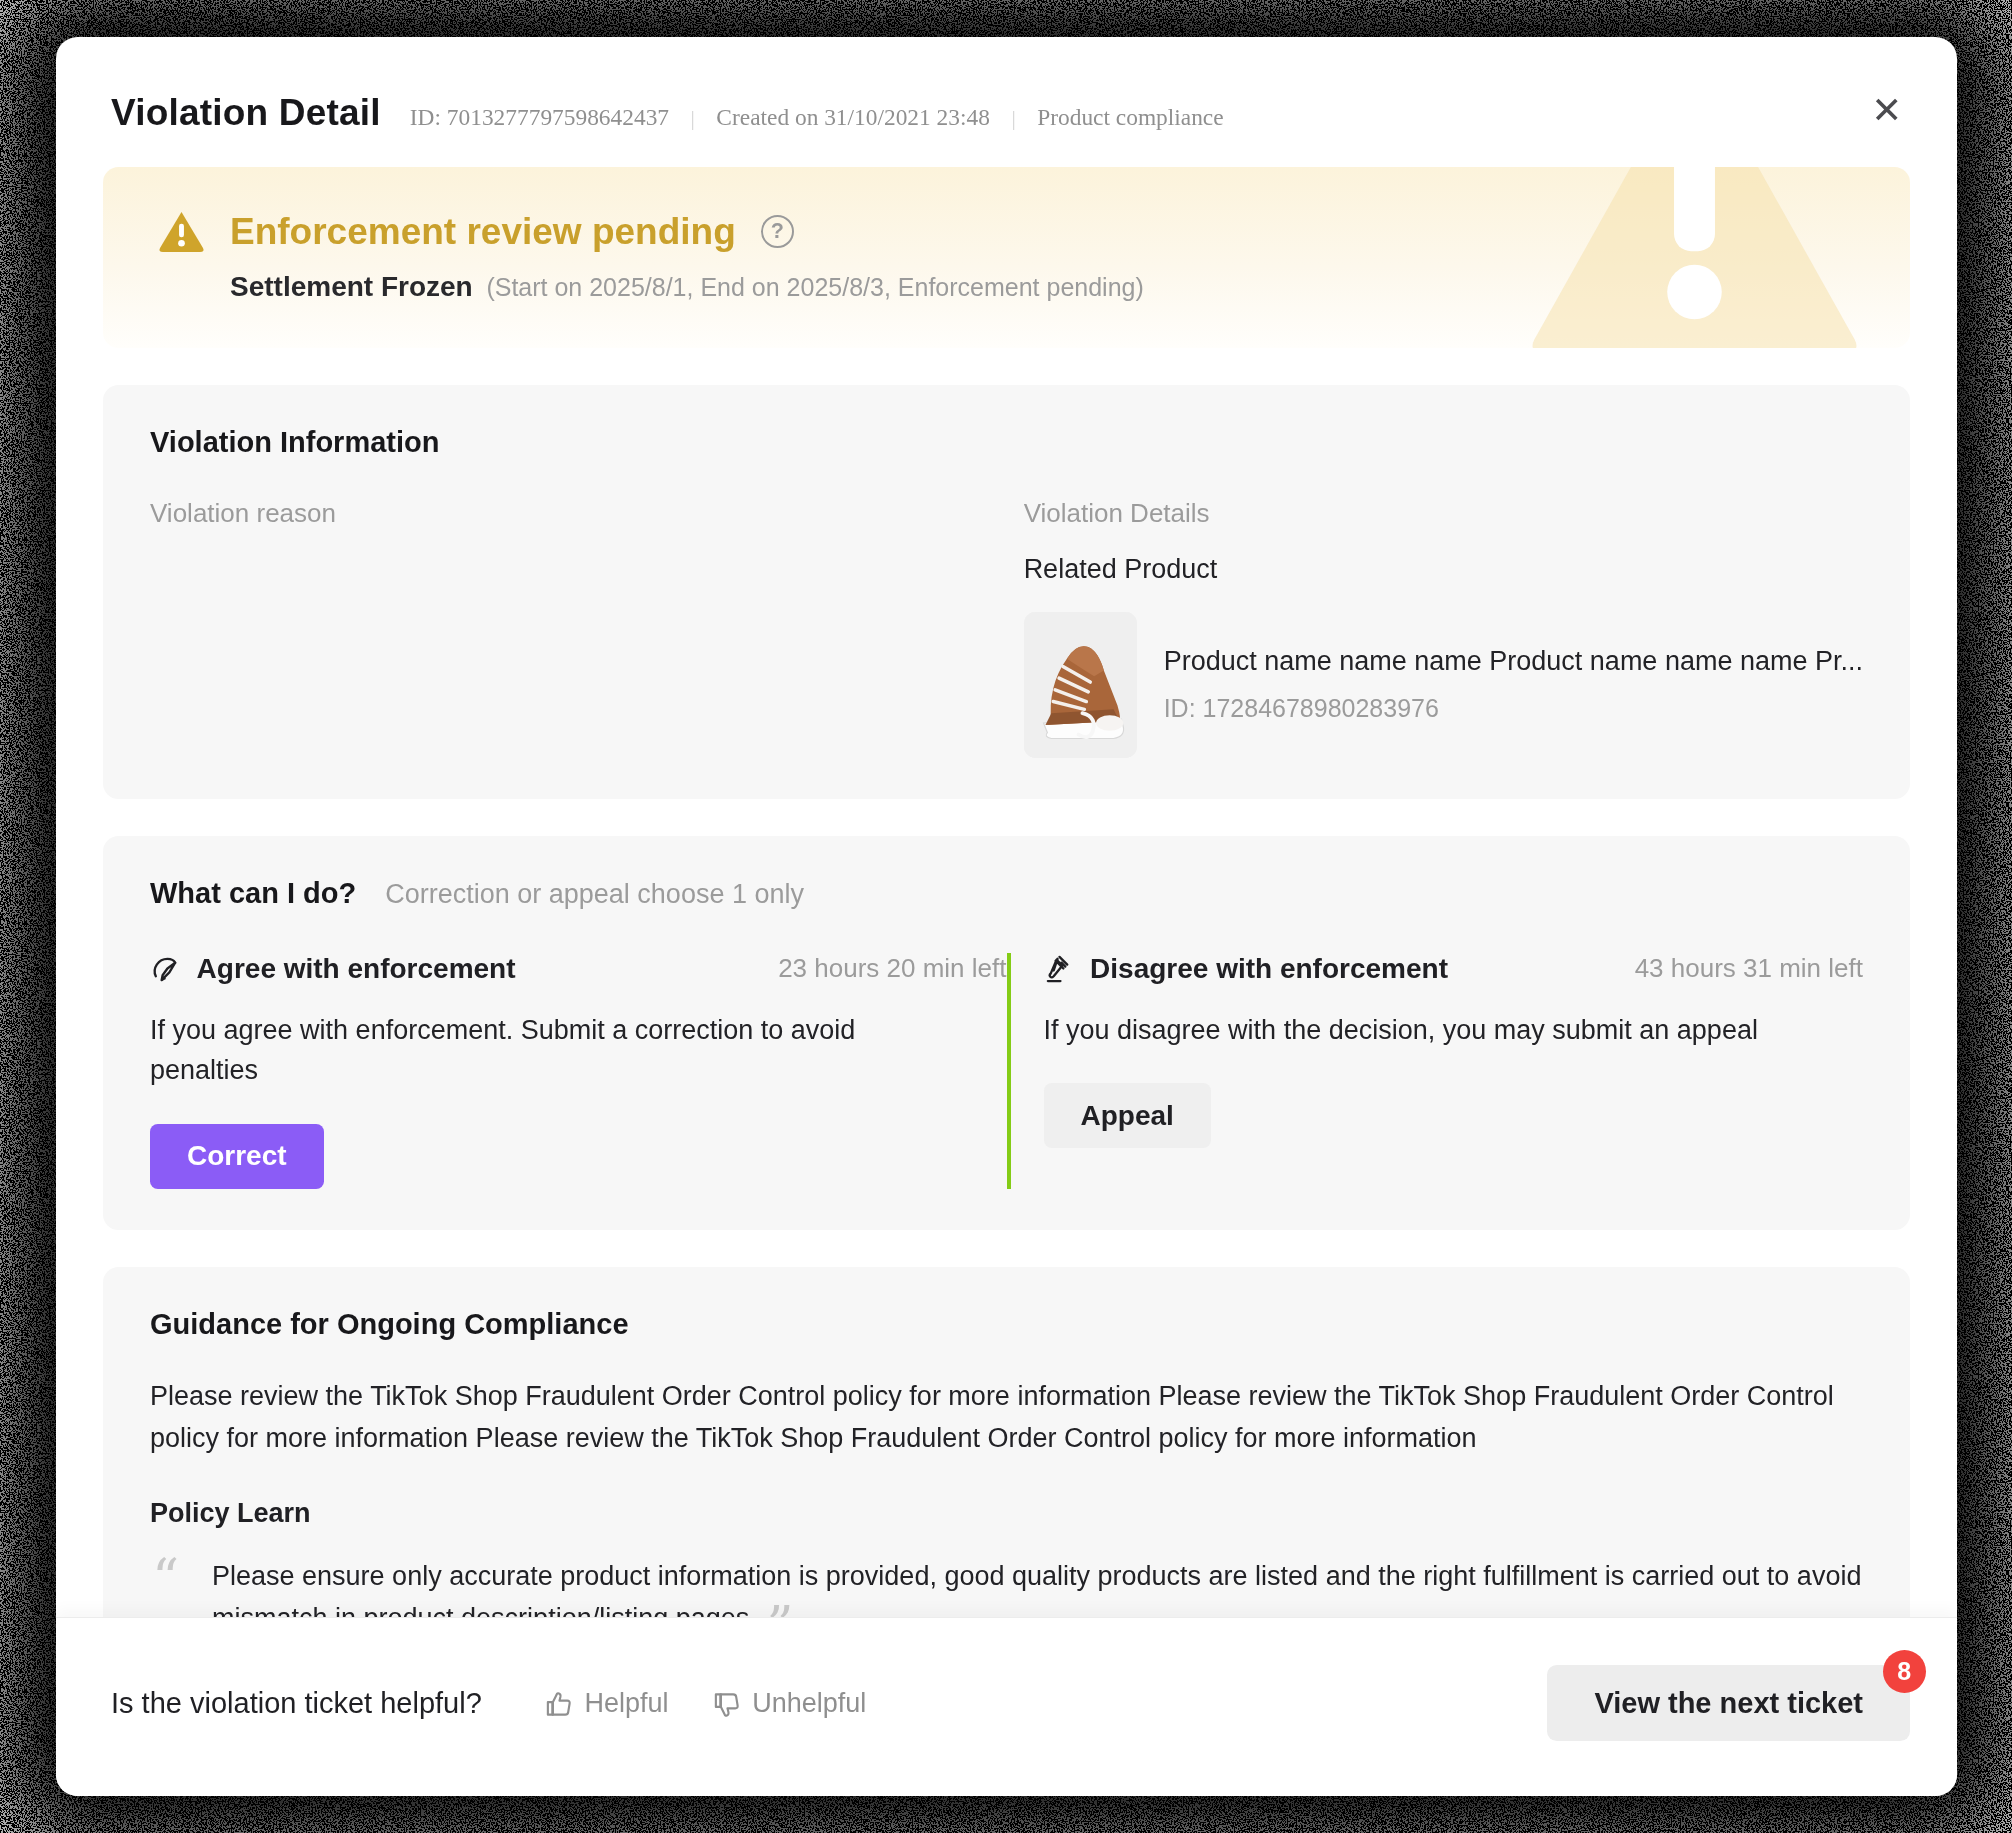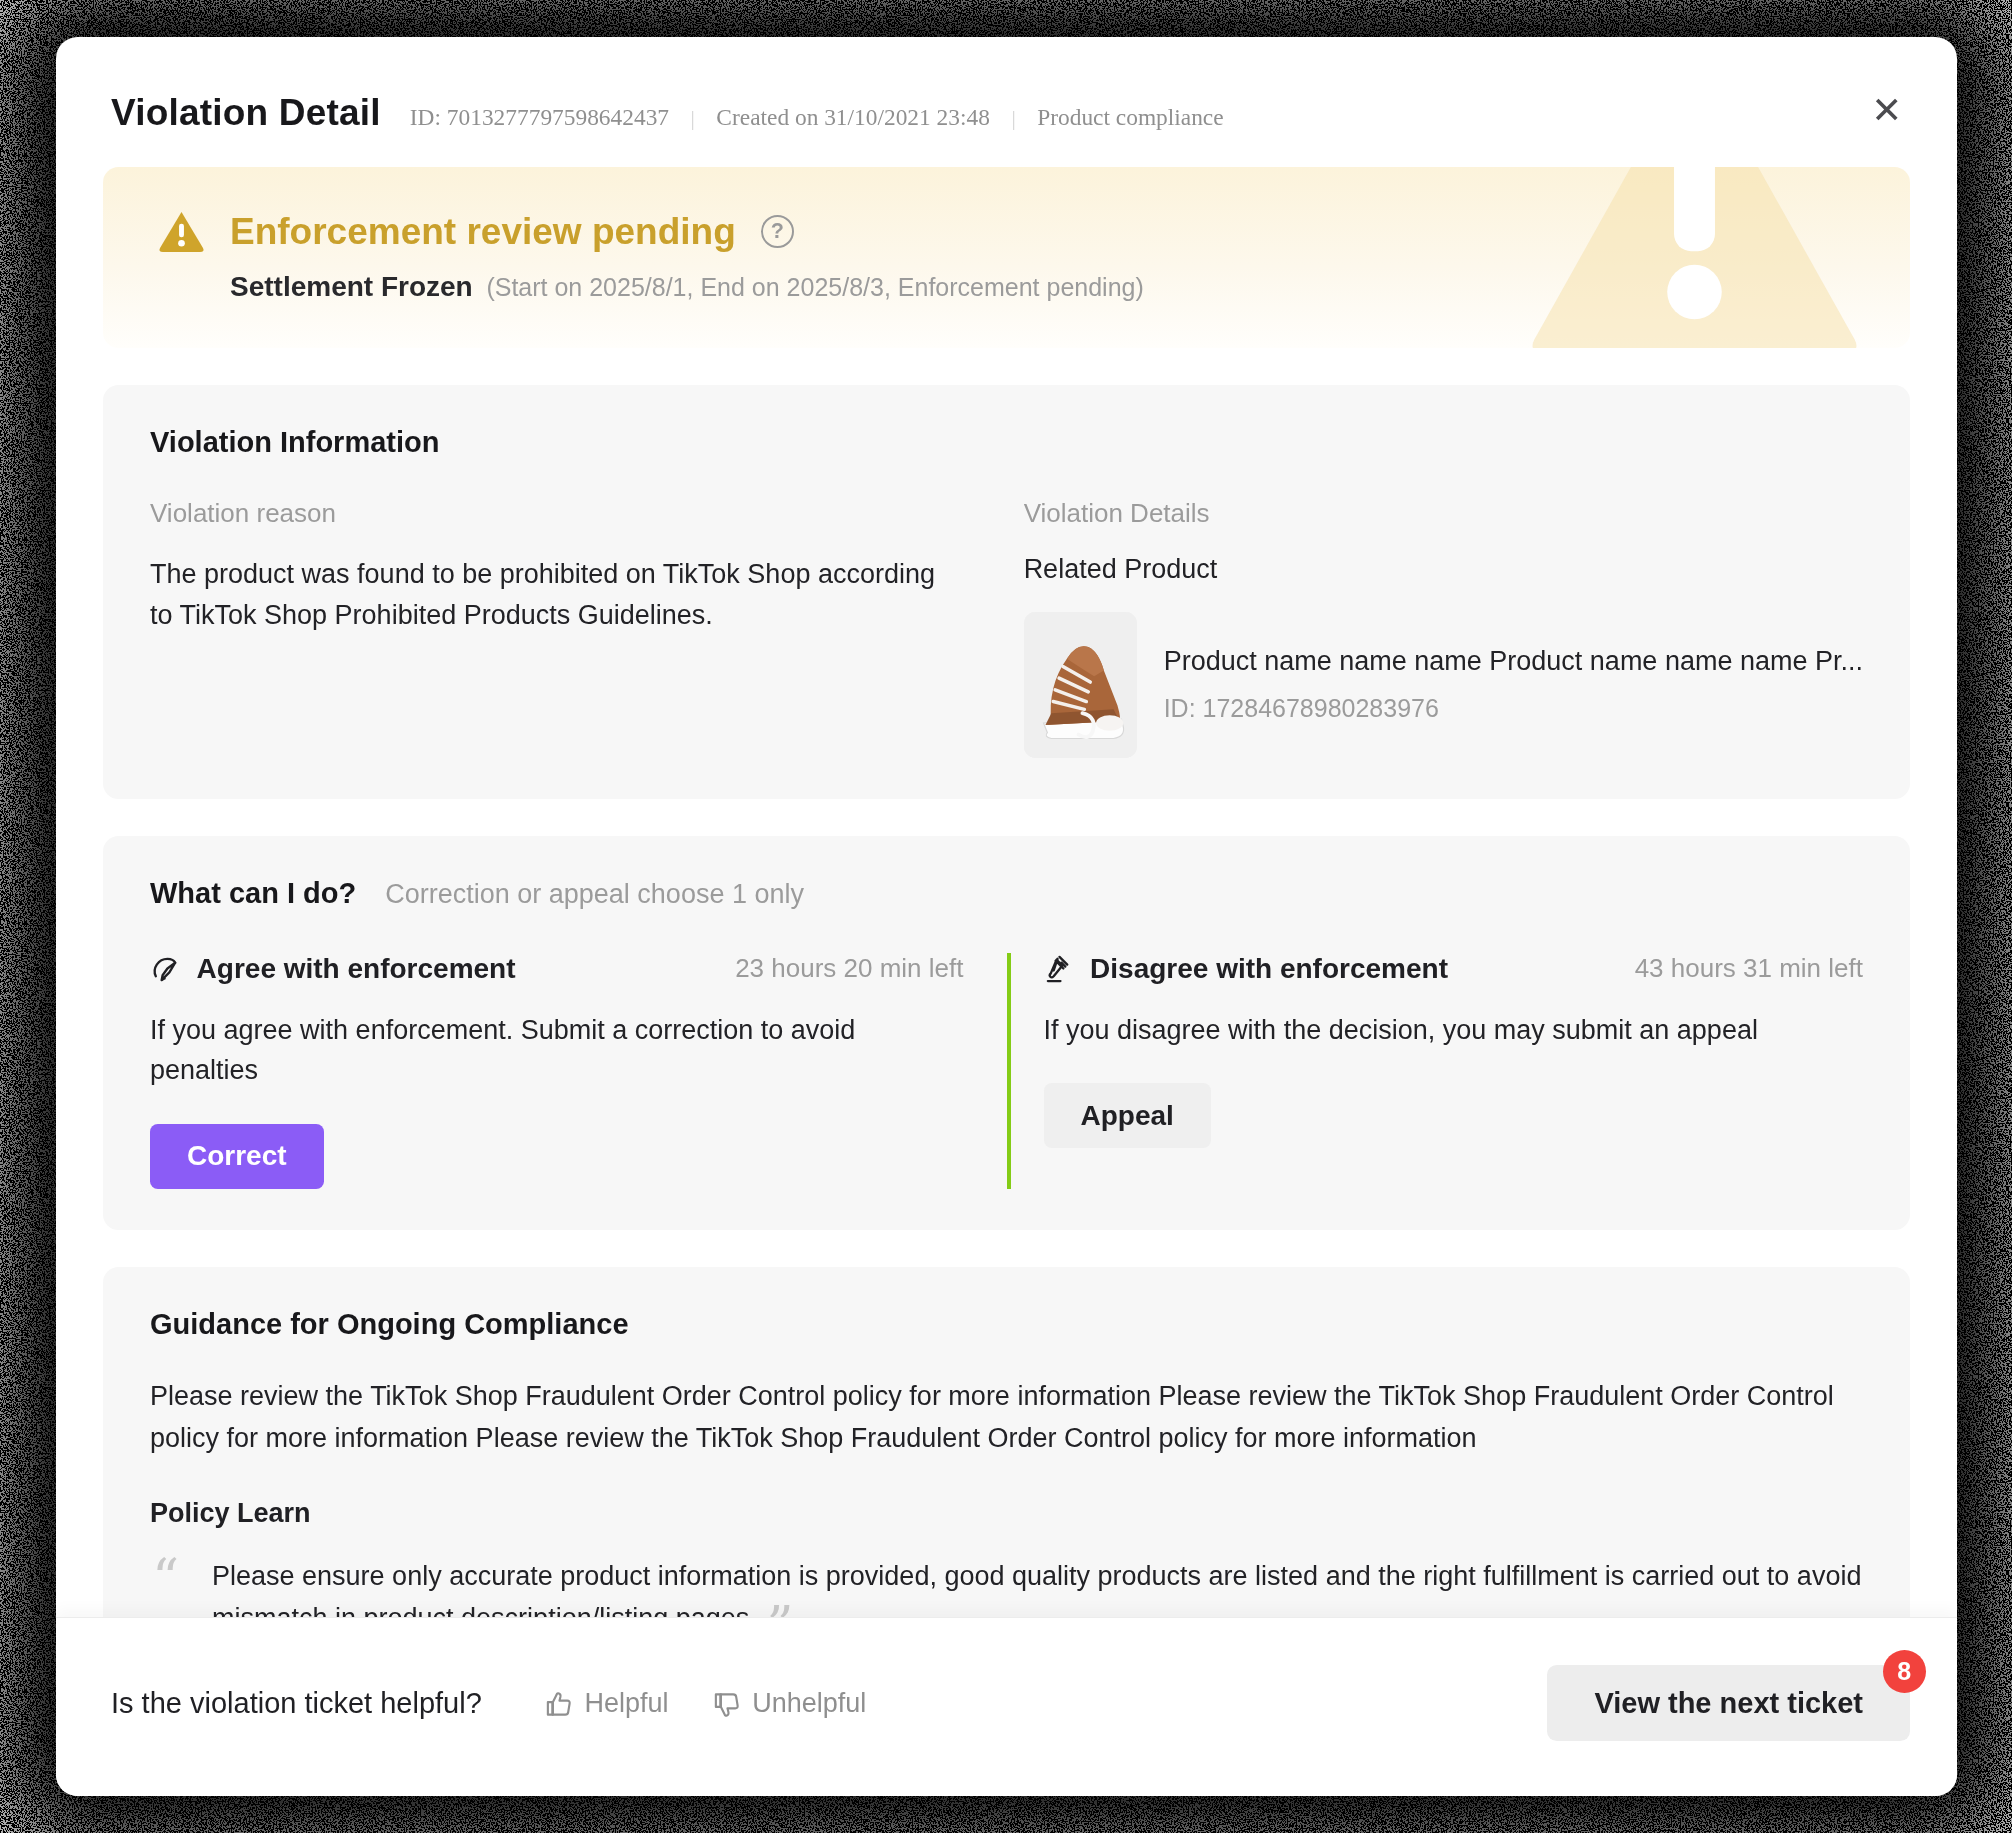--- a/index.html
+++ b/index.html
@@ -62,21 +62,21 @@
     width:113px; height:146px; flex:none; border-radius:11.7px; background:#EFEFEF;
     display:flex; align-items:center; justify-content:center; overflow:hidden;
   }
   .product-texts { min-width:0; }
   .product-name { font-size:27px; color:#222226; white-space:nowrap; overflow:hidden; margin-bottom:17.6px; }
   .product-id { font-size:25px; color:#9b9b9b; }
   
   .actions-head { display:flex; align-items:baseline; gap:29px; }
   .actions-sub { font-size:27px; color:#9b9b9b; }
   .actions-grid { display:grid; grid-template-columns:1fr 1fr; margin-top:43px; }
-  .action-col { padding-right:43px; }
+  .action-col { }
   .action-col.right { border-left:4px solid #84cc16; padding-left:33px; padding-right:0; }
   .action-title-row { display:flex; align-items:center; gap:15.6px; }
   .action-title { font-size:28px; font-weight:600; color:#202024; }
   .time-left { margin-left:auto; font-size:26px; color:#9b9b9b; }
   .action-desc { font-size:27px; line-height:1.5; color:#222226; margin:25px 0 33px; max-width:770px; }
   .btn { border:none; cursor:pointer; border-radius:7.8px; font-size:28px; font-weight:600; padding:16.6px 37px; font-family:inherit; }
   .btn-primary { background:#8b5cf6; color:#fff; }
   .btn-secondary { background:#EFEFEF; color:#202024; }
   
   .guidance-card { min-height:546px; margin-bottom:0; }
@@ -160,21 +160,20 @@
         <span class="banner-sub-bold">Settlement Frozen</span>
         <span class="banner-sub-detail">(Start on 2025/8/1, End on 2025/8/3, Enforcement pending)</span>
       </div>
     </div>
 
     <div class="card">
       <h2>Violation Information</h2>
       <div class="vi-grid">
         <div>
           <div class="field-label">Violation reason</div>
-          <div class="reason-text">The product was found to be prohibited on TikTok Shop according to TikTok Shop Prohibited Products Guidelines.</div>
         </div>
         <div>
           <div class="field-label">Violation Details</div>
           <div class="related-label">Related Product</div>
           <div class="product-row">
             <div class="product-thumb">
               <svg width="113" height="146" viewBox="0 0 58 75">
                 <rect width="58" height="75" fill="#EFEFEF"></rect>
                 <path d="M12 62 Q10 64 14 65 L46 65 Q52 64 51 59 L50 55 L10 57 Z" fill="#FDFDFD" stroke="#D8D8D8" stroke-width="0.6"></path>
                 <path d="M14 57 Q12 38 22 24 Q27 16 33 18 Q38 20 41 30 L48 48 Q50 55 49 56 L11 58 Z" fill="#A9663A"></path>

